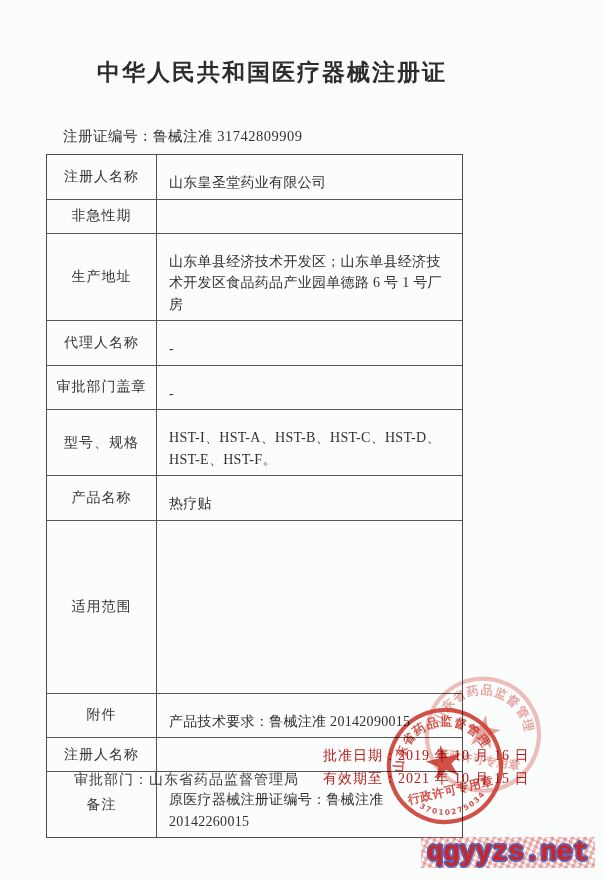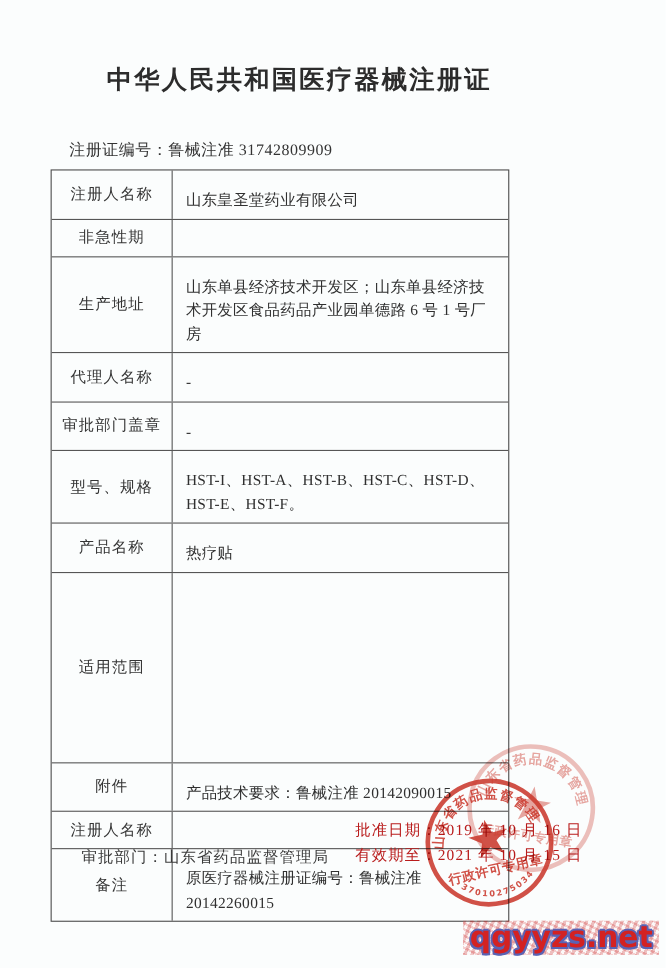--- a/index.html
+++ b/index.html
@@ -166,14 +166,14 @@
       <text x="68" y="84" text-anchor="middle" font-size="46" fill="#cf3a2e">★</text>
       <text class="seal-txt" x="68" y="101" text-anchor="middle" font-size="12" fill="#cf3a2e" letter-spacing="0.5">行政许可专用章</text>
       <text class="seal-txt" font-size="7.5" fill="#cf3a2e" letter-spacing="1.6">
         <textPath href="#arcBot">3701027503440</textPath>
       </text>
     </g>
   </svg>
 </div>
 
 <div class="watermark">
-  <span style="color: rgb(211, 34, 34);">qgyyzs.net</span>
+  <span style="color: rgb(211, 34, 34); font-family: Liberation Mono, monospace;">qgyyzs.net</span>
 </div>
 
 </body></html>

